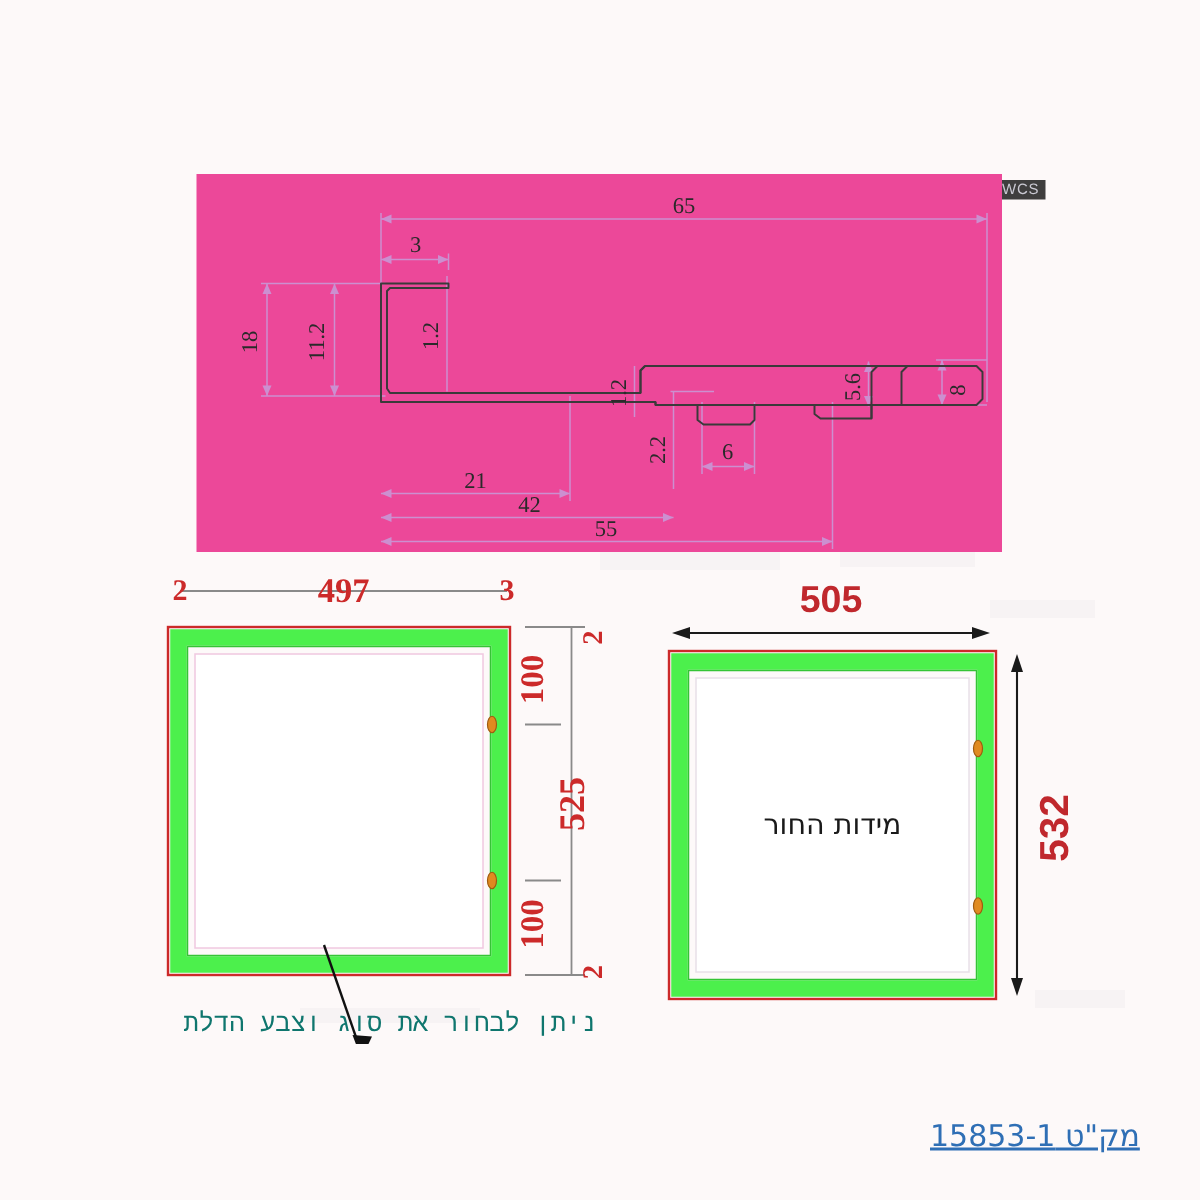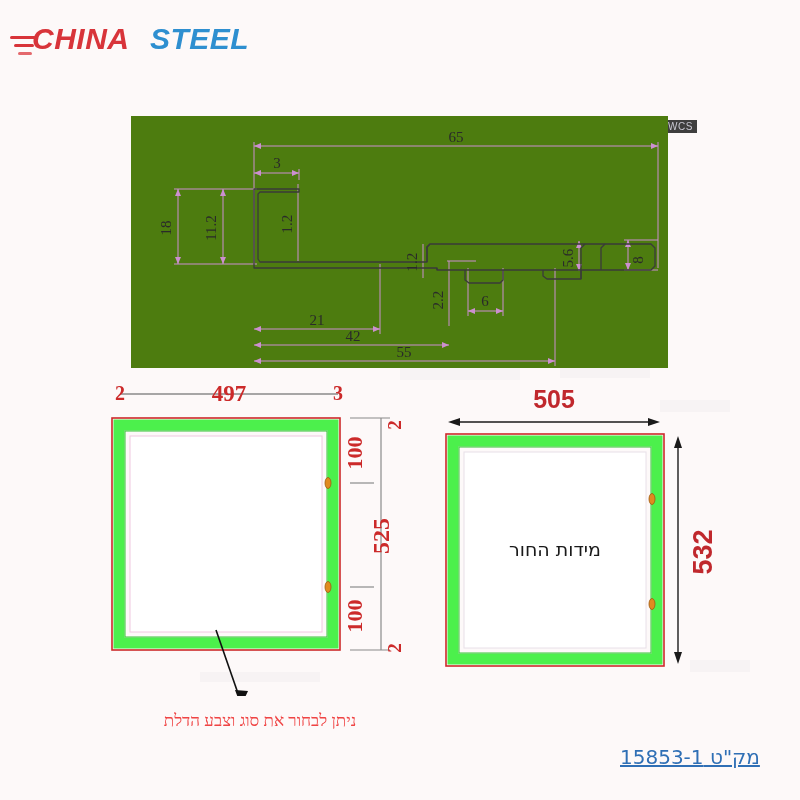--- a/index.html
+++ b/index.html
@@ -49,21 +49,21 @@
     border-radius: 2px;
   }
 
   
   #profile-panel {
     position: absolute;
     left: 131px;
     top: 116px;
     width: 537px;
     height: 252px;
-    background: #4d7c0f;
+    background: #ec4899;
   }
   #profile-svg { display: block; }
 
   
   #left-elev-panel {
     position: absolute;
     left: 98px;
     top: 376px;
     width: 320px;
     height: 320px;
@@ -73,27 +73,27 @@
     left: 424px;
     top: 376px;
     width: 320px;
     height: 320px;
   }
 
   
   #hebrew-note {
     position: absolute;
     left: 110px;
-    top: 711px;
+    top: 674px;
     width: 300px;
     text-align: center;
     direction: rtl;
-    font-family: Liberation Serif, serif;
+    font-family: Liberation Mono, monospace;
     font-size: 17px;
-    color: #ef4444;
+    color: #0f766e;
     white-space: nowrap;
   }
 
   
   #catalog-link {
     position: absolute;
     left: 620px;
     top: 745px;
     direction: rtl;
     font-family: "DejaVu Sans", sans-serif;
@@ -129,27 +129,20 @@
 <body>
 
 <div id="page">
 
   <div class="artifact" style="left:400px;top:366px;width:120px;height:14px;"></div>
   <div class="artifact" style="left:560px;top:366px;width:90px;height:12px;"></div>
   <div class="artifact" style="left:660px;top:400px;width:70px;height:12px;"></div>
   <div class="artifact" style="left:690px;top:660px;width:60px;height:12px;"></div>
   <div class="artifact" style="left:200px;top:672px;width:120px;height:10px;"></div>
 
-  <div id="logo">
-    <div class="speed-line" style="left:0px;top:22px;width:26px;background:#d8343a;"></div>
-    <div class="speed-line" style="left:4px;top:30px;width:20px;background:#d8343a;"></div>
-    <div class="speed-line" style="left:8px;top:38px;width:14px;background:#e4696d;"></div>
-    <div class="logo-word" id="logo-china">CHINA</div>
-    <div class="logo-word" id="logo-steel">STEEL</div>
-  </div>
 
   <div id="wcs-watermark">WCS</div>
 
   <div id="profile-panel">
     <svg id="profile-svg" width="537" height="252" viewBox="0 0 537 252">
 
       <g stroke="#cc8fd0" stroke-width="1" fill="none">
 
         <line x1="123" y1="30" x2="527" y2="30"></line>
         <line x1="123" y1="26" x2="123" y2="148"></line>

